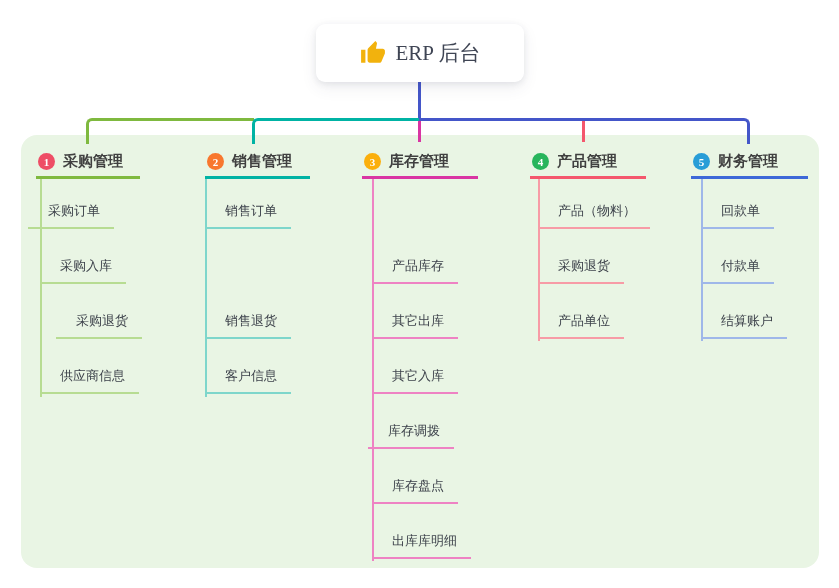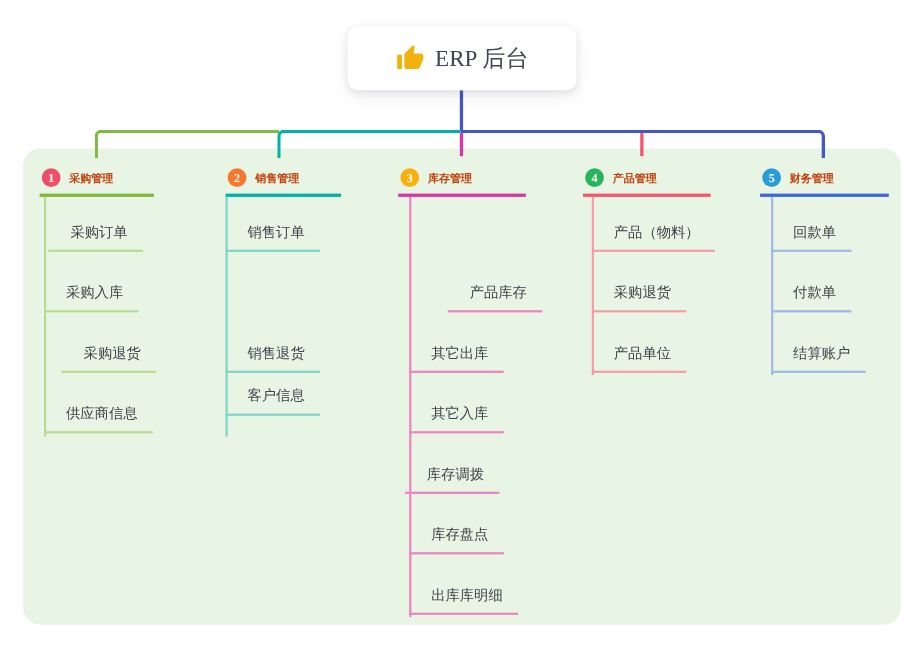--- a/index.html
+++ b/index.html
@@ -32,21 +32,21 @@
     position:absolute;height:32px;box-sizing:border-box;
     border-bottom:3px solid var(--c);
     display:flex;align-items:center;padding-left:2px;cursor:pointer;
   }
   .badge{
     width:17px;height:17px;border-radius:50%;background:var(--bc);
     color:#ffffff;font-size:11px;font-weight:bold;
     display:flex;align-items:center;justify-content:center;
     margin-right:8px;flex:0 0 auto;
   }
-  .branch-label{font-size:10px;font-weight:600;color:#c2410c;white-space:nowrap;}
+  .branch-label{font-size:15px;font-weight:600;color:#404040;white-space:nowrap;}
   
   .vline{position:absolute;width:2px;background:var(--lc);}
   .child{
     position:absolute;height:32px;box-sizing:border-box;
     border-bottom:2px solid var(--lc);
     padding:0 14px 7px 20px;display:flex;align-items:flex-end;
     font-size:13px;color:#3d424b;white-space:nowrap;cursor:pointer;
   }
 </style>
 </head>
@@ -68,40 +68,40 @@
       <path fill="#f2b20d" d="M1 21h4V9H1v12zM23 10c0-1.1-.9-2-2-2h-6.31l.95-4.57.03-.32c0-.41-.17-.79-.44-1.06L14.17 1 7.59 7.59C7.22 7.95 7 8.45 7 9v10c0 1.1.9 2 2 2h9c.83 0 1.54-.5 1.84-1.22l3.02-7.05c.09-.23.14-.47.14-.73v-2z"></path>
     </svg>
     <span>ERP 后台</span>
   </div>
 
   <div class="branch-header" style="left: 36px; top: 147px; width: 104px; --c: #7fb93f; --lc: #b7dc92; --bc: #ee4e66;">
     <span class="badge">1</span>
     <span class="branch-label">采购管理</span>
   </div>
   <div class="vline" style="left: 40px; top: 179px; height: 218px; --c: #7fb93f; --lc: #b7dc92; --bc: #ee4e66;"></div>
-  <div class="child" style="left: 44px; top: 197px; text-align: right; --c: #7fb93f; --lc: #b7dc92; --bc: #ee4e66;">采购订单</div>
+  <div class="child" style="left: 28px; top: 197px; text-align: right; --c: #7fb93f; --lc: #b7dc92; --bc: #ee4e66;">采购订单</div>
   <div class="child" style="left: 40px; top: 252px; --c: #7fb93f; --lc: #b7dc92; --bc: #ee4e66;">采购入库</div>
   <div class="child" style="left: 40px; top: 307px; margin-left: 16px; --c: #7fb93f; --lc: #b7dc92; --bc: #ee4e66;">采购退货</div>
   <div class="child" style="left: 40px; top: 362px; --c: #7fb93f; --lc: #b7dc92; --bc: #ee4e66;">供应商信息</div>
 
   <div class="branch-header" style="left: 205px; top: 147px; width: 105px; --c: #00b3a4; --lc: #7ed6cb; --bc: #f8772e;">
     <span class="badge">2</span>
     <span class="branch-label">销售管理</span>
   </div>
   <div class="vline" style="left: 205px; top: 179px; height: 218px; --c: #00b3a4; --lc: #7ed6cb; --bc: #f8772e;"></div>
   <div class="child" style="left: 205px; top: 197px; --c: #00b3a4; --lc: #7ed6cb; --bc: #f8772e;">销售订单</div>
   <div class="child" style="left: 205px; top: 307px; --c: #00b3a4; --lc: #7ed6cb; --bc: #f8772e;">销售退货</div>
-  <div class="child" style="left: 205px; top: 346px; --c: #00b3a4; --lc: #7ed6cb; --bc: #f8772e;">客户信息</div>
+  <div class="child" style="left: 205px; top: 362px; --c: #00b3a4; --lc: #7ed6cb; --bc: #f8772e;">客户信息</div>
 
   <div class="branch-header" style="left: 362px; top: 147px; width: 116px; --c: #d935a3; --lc: #ee82c3; --bc: #fbaf0c;">
     <span class="badge">3</span>
     <span class="branch-label">库存管理</span>
   </div>
   <div class="vline" style="left: 372px; top: 179px; height: 382px; --c: #d935a3; --lc: #ee82c3; --bc: #fbaf0c;"></div>
-  <div class="child" style="left: 372px; top: 252px; margin-left: 35px; --c: #d935a3; --lc: #ee82c3; --bc: #fbaf0c;">产品库存</div>
+  <div class="child" style="left: 372px; top: 252px; --c: #d935a3; --lc: #ee82c3; --bc: #fbaf0c;">产品库存</div>
   <div class="child" style="left: 372px; top: 307px; --c: #d935a3; --lc: #ee82c3; --bc: #fbaf0c;">其它出库</div>
   <div class="child" style="left: 372px; top: 362px; --c: #d935a3; --lc: #ee82c3; --bc: #fbaf0c;">其它入库</div>
   <div class="child" style="left: 368px; top: 417px; --c: #d935a3; --lc: #ee82c3; --bc: #fbaf0c;">库存调拨</div>
   <div class="child" style="left: 372px; top: 472px; --c: #d935a3; --lc: #ee82c3; --bc: #fbaf0c;">库存盘点</div>
   <div class="child" style="left: 372px; top: 527px; --c: #d935a3; --lc: #ee82c3; --bc: #fbaf0c;">出库库明细</div>
 
   <div class="branch-header" style="left: 530px; top: 147px; width: 116px; --c: #f4576d; --lc: #f79ba6; --bc: #27b55c;">
     <span class="badge">4</span>
     <span class="branch-label">产品管理</span>
   </div>

